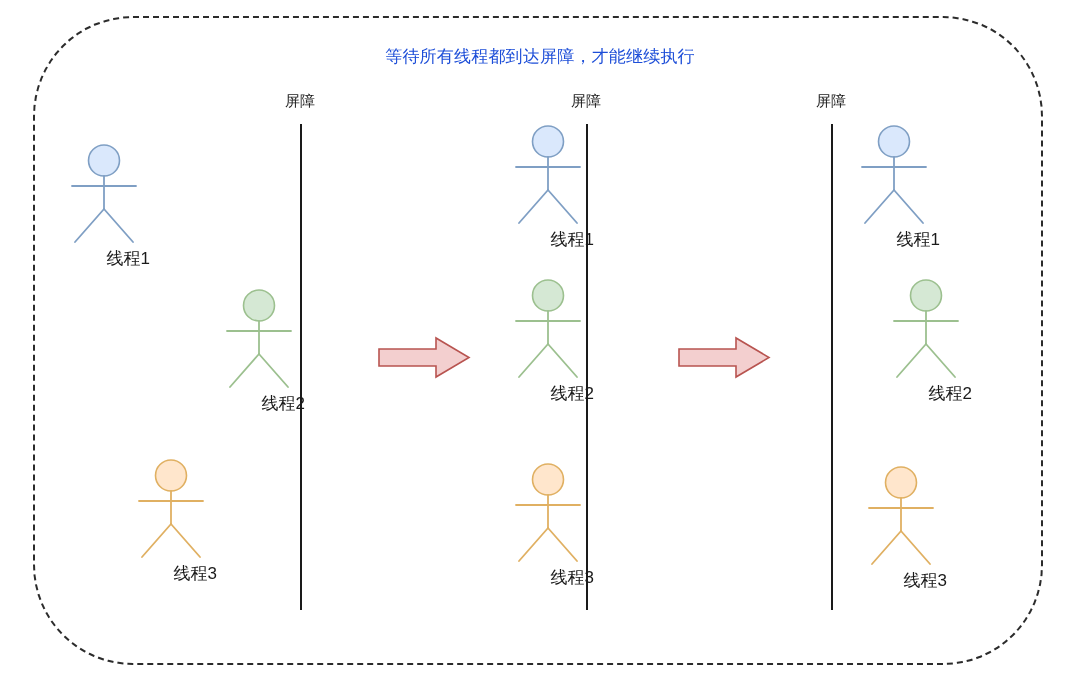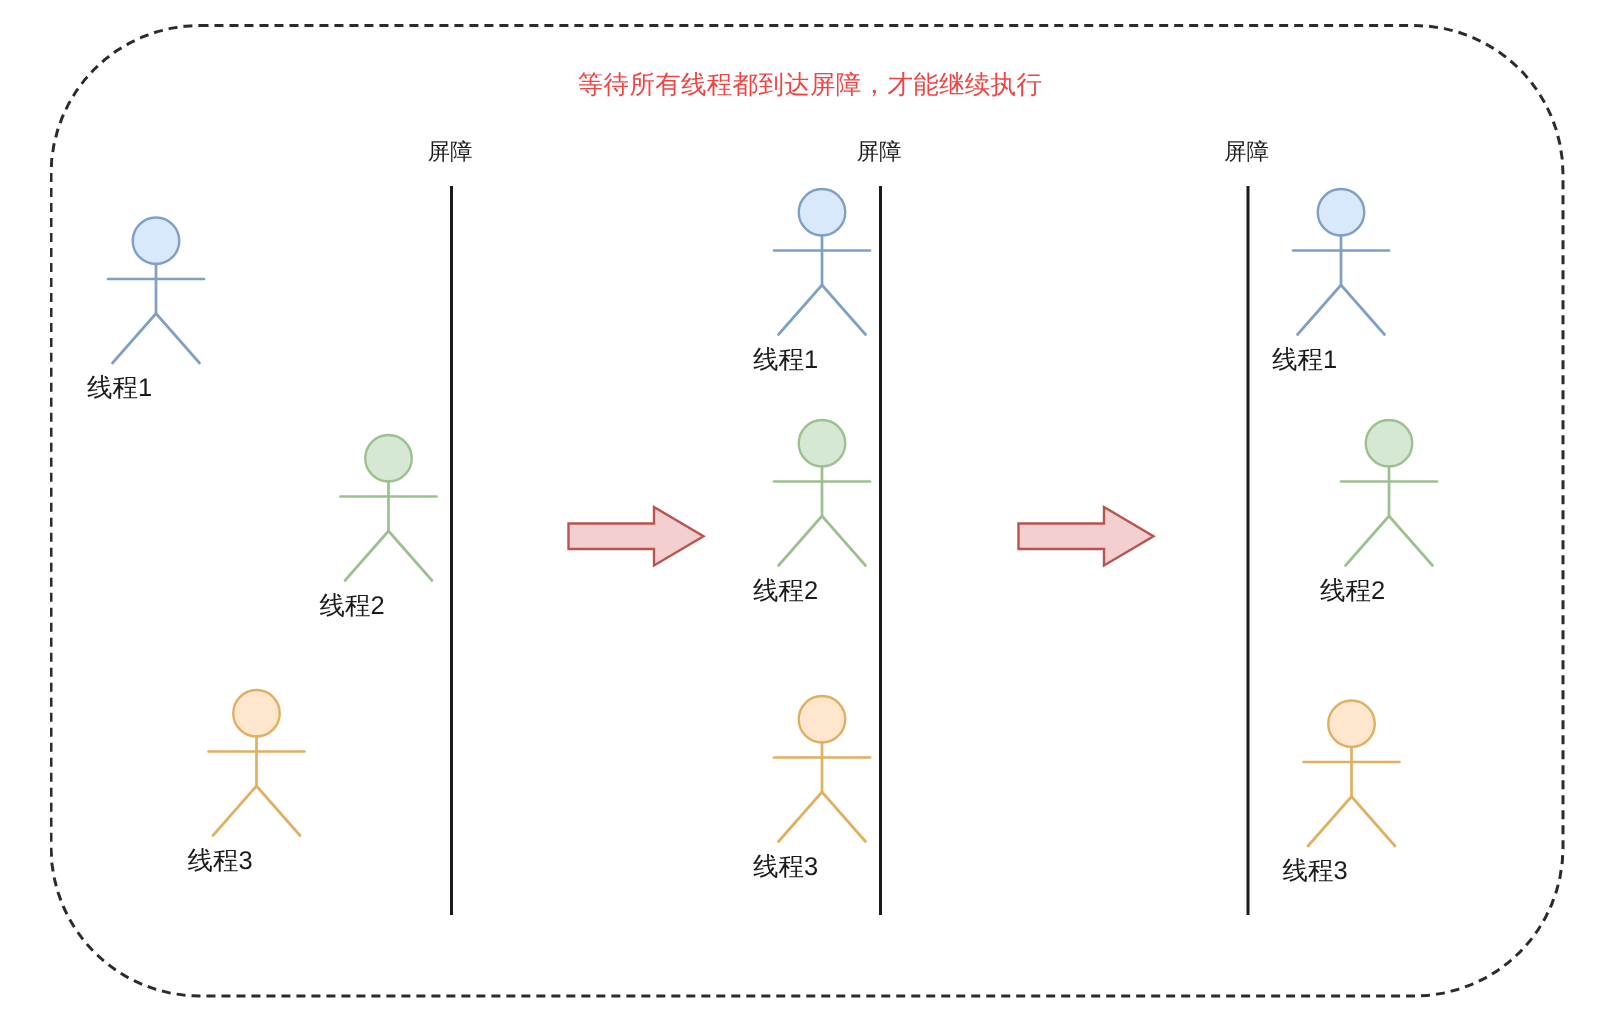--- a/index.html
+++ b/index.html
@@ -32,21 +32,21 @@
     box-sizing: border-box;
     background: transparent;
   }
   .title {
     position: absolute;
     left: 0;
     top: 45px;
     width: 1080px;
     text-align: center;
     font-size: 17px;
-    color: #ef4444;
+    color: #1d4ed8;
     letter-spacing: 0.2px;
     white-space: nowrap;
   }
   .barrier {
     position: absolute;
     width: 0;
     border-left: 2px solid #1a1a1a;
   }
   .barrier-label {
     position: absolute;
@@ -64,21 +64,21 @@
     display: block;
     width: 92px;
     height: 105px;
     overflow: visible;
   }
   .fig-label {
     position: absolute;
     left: 0;
     top: 104px;
     width: 92px;
-    text-align: left;
+    text-align: right;
     font-size: 17px;
     color: #1a1a1a;
     white-space: nowrap;
   }
   .arrow {
     position: absolute;
   }
   .arrow svg {
     display: block;
     overflow: visible;

